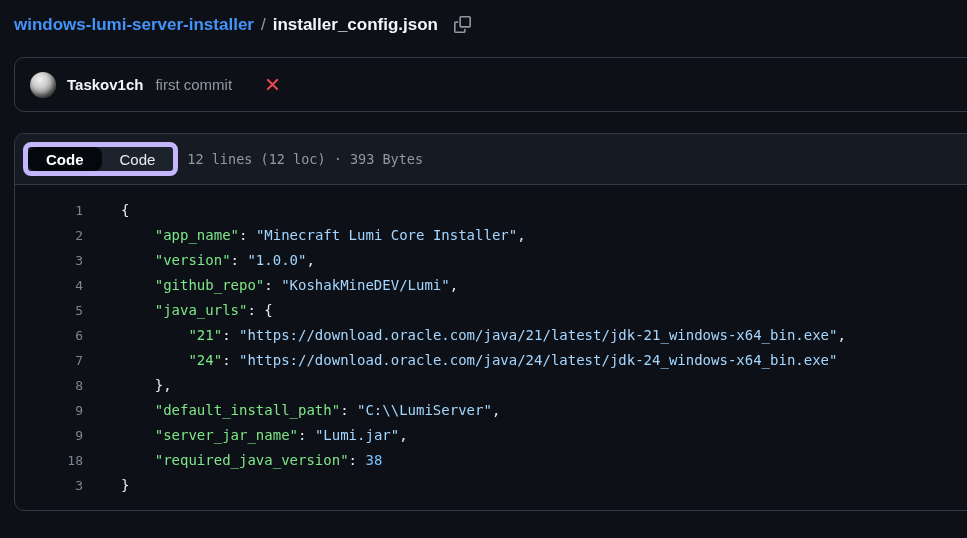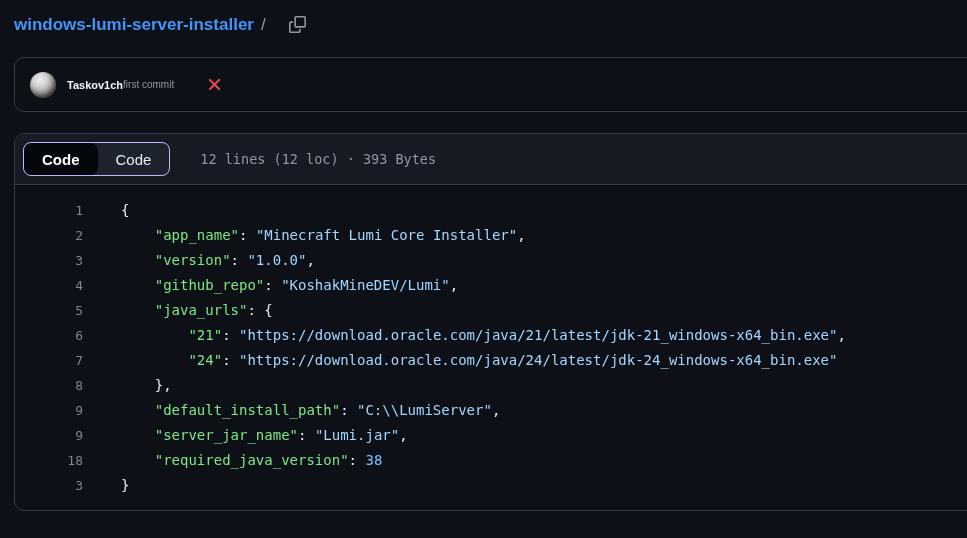--- a/index.html
+++ b/index.html
@@ -40,25 +40,25 @@
     background: #0d1117;
   }
   .avatar {
     width: 26px; height: 26px; border-radius: 50%;
     background:
       radial-gradient(circle at 38% 30%, #efefef 0%, #cfcfcf 30%, #9a9a9a 55%, #5c5c5c 80%, #3c3c3c 100%);
     box-shadow: inset -2px -3px 4px rgba(0,0,0,.45);
     display: inline-block; flex: 0 0 auto; cursor: pointer;
   }
   .commit-author {
-    margin-left: 11px; font-size: 11px; font-weight: 700;
+    margin-left: 11px; font-size: 15px; font-weight: 700;
     color: #f0f6fc; text-decoration: none; cursor: pointer;
   }
   .commit-message {
-    margin-left: 0; font-size: 10px;
+    margin-left: 12px; font-size: 15px;
     color: var(--muted, #9198a1); text-decoration: none; cursor: pointer;
   }
   .status-btn {
     background: none; border: none; cursor: pointer;
     margin-left: 32px; display: inline-flex; align-items: center;
   }
   .status-btn svg { width: 17px; height: 17px; fill: var(--status-fail, #e5484d); }
 
   
   .code-box {
@@ -72,38 +72,38 @@
   .code-header {
     height: 51px;
     background: #151a23;
     border-bottom: 1px solid #343b46;
     display: flex; align-items: center;
     padding-left: 8px;
   }
   .seg-control {
     display: inline-flex;
     background: #1d232d;
-    border: 1px solid #c4b5fd;
+    border: 5px solid #c4b5fd;
     border-radius: 8px;
     height: 34px;
     overflow: hidden;
   }
   .seg {
     border: none; background: transparent;
     color: #e6edf3; font-size: 15px;
     font-family: "Liberation Sans", sans-serif;
     padding: 0 18px; cursor: pointer; height: 100%;
   }
   .seg.active {
     background: #04070c;
     color: #ffffff; font-weight: 700;
     border-radius: 8px;
   }
   .meta {
-    margin-left: 30px;
+    margin-left: 9px;
     font-family: "DejaVu Sans Mono", monospace;
     font-size: 13.5px;
     color: var(--muted, #9198a1);
     white-space: pre;
   }
 
   .code-body { padding: 13px 0 12px 0; }
   .code-row {
     display: flex; align-items: baseline;
     height: 25px; line-height: 25px;
@@ -128,20 +128,21 @@
   .tok-pun { color: var(--tok-pun, #e6edf3); }
 </style>
 </head>
 <body>
 
 <div class="page">
 
   <div class="breadcrumb">
     <a class="bc-repo">windows-lumi-server-installer</a>
     <span class="bc-sep">/</span>
+    <span class="bc-file">installer_config.json</span>
     <button class="copy-btn" title="">
       <svg viewBox="0 0 16 16" aria-hidden="true">
         <path d="M0 6.75C0 5.784.784 5 1.75 5h1.5a.75.75 0 0 1 0 1.5h-1.5a.25.25 0 0 0-.25.25v7.5c0 .138.112.25.25.25h7.5a.25.25 0 0 0 .25-.25v-1.5a.75.75 0 0 1 1.5 0v1.5A1.75 1.75 0 0 1 9.25 16h-7.5A1.75 1.75 0 0 1 0 14.25Z"></path>
         <path d="M5 1.75C5 .784 5.784 0 6.75 0h7.5C15.216 0 16 .784 16 1.75v7.5A1.75 1.75 0 0 1 14.25 11h-7.5A1.75 1.75 0 0 1 5 9.25Zm1.75-.25a.25.25 0 0 0-.25.25v7.5c0 .138.112.25.25.25h7.5a.25.25 0 0 0 .25-.25v-7.5a.25.25 0 0 0-.25-.25Z"></path>
       </svg>
     </button>
   </div>
 
   <div class="commit-box">
     <span class="avatar"></span>

